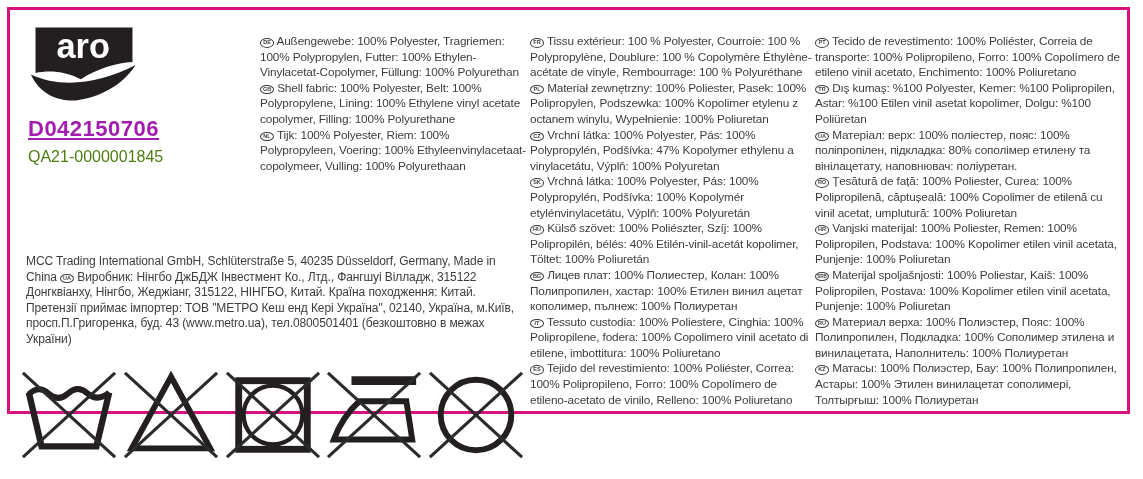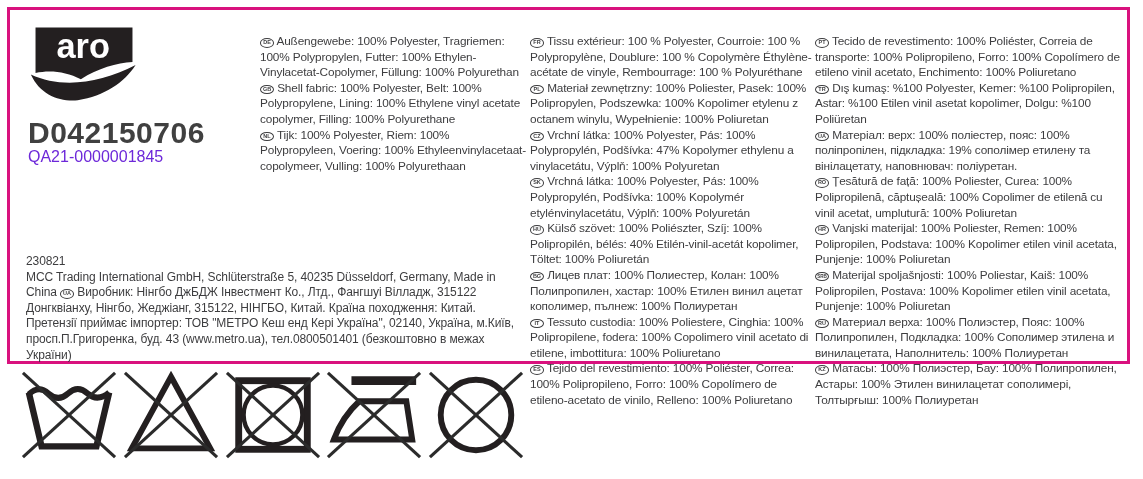--- a/index.html
+++ b/index.html
@@ -1,22 +1,22 @@
 <!DOCTYPE html>
 <html><head>
 <meta charset="utf-8">
 <style>
   html,body{margin:0;padding:0;background:#ffffff;width:1143px;height:479px;overflow:hidden;
     font-family:"Liberation Sans","DejaVu Sans",sans-serif;}
-  .frame{position:absolute;left:7px;top:7px;width:1123px;height:357px;border:3px solid #d9117e;
+  .frame{position:absolute;left:7px;top:7px;width:1123px;height:407px;border:3px solid #d9117e;
     background:#ffffff;box-sizing:border-box;}
   
   .logo{position:absolute;left:18px;top:16px;width:112px;height:86px;}
-  .product-code{position:absolute;left:18px;top:106px;font-size:30px;font-weight:bold;color:#404040;letter-spacing:0.5px;}
-  .qa-code{position:absolute;left:18px;top:138px;font-size:16px;color:#6d28d9;}
+  .product-code{position:absolute;left:18px;top:106px;font-size:22px;font-weight:bold;color:#a21caf;letter-spacing:0.5px;text-decoration:underline;}
+  .qa-code{position:absolute;left:18px;top:138px;font-size:16px;color:#4d7c0f;}
   .supplier{position:absolute;left:16px;top:244px;width:492px;font-size:12px;line-height:15.6px;color:#3d3d3f;letter-spacing:-0.1px;}
   .care-row{position:absolute;left:10px;top:356px;width:505px;display:flex;justify-content:space-between;}
   .care-row svg{width:98px;height:98px;}
   .care-row .th{stroke:#231f20;fill:none;}
   .care-row .xl{stroke:#2b2b2b;stroke-width:3.2;fill:none;}
   
   .col{position:absolute;top:24px;font-size:11.8px;line-height:15.6px;color:#3d3d3f;letter-spacing:-0.15px;}
   .col-1{left:250px;width:266px;}
   .col-2{left:520px;width:282px;}
   .col-3{left:805px;width:308px;}
@@ -33,21 +33,20 @@
   <svg class="logo" viewBox="0 0 140 110">
     <path fill="#231f20" d="M8 2 L132 2 L132 46 C112 47 88 54 66 68 C47 58 26 56 8 60 Z"></path>
     <path fill="#231f20" d="M2 62 C40 80 90 74 136 50 C122 72 96 90 62 95 C38 97 14 88 2 62 Z"></path>
     <text x="69" y="41" text-anchor="middle" fill="#ffffff" font-size="44" font-weight="bold" font-family="Liberation Sans, DejaVu Sans, sans-serif">aro</text>
   </svg>
 
   <div class="product-code">D042150706</div>
   <div class="qa-code">QA21-0000001845</div>
 
   <div class="supplier">
-    <div>230821</div>
     <div><span>MCC Trading International GmbH, Schlüterstraße 5, 40235 Düsseldorf, Germany, Made in China </span><span class="lang-icon">UA</span><span> Виробник: Нінгбо ДжБДЖ Інвестмент Ко., Лтд., Фангшуі Вілладж, 315122 Донгквіанху, Нінгбо, Жеджіанг, 315122, НІНГБО, Китай. Країна походження: Китай. Претензії приймає імпортер: ТОВ "МЕТРО Кеш енд Кері Україна", 02140, Україна, м.Київ, просп.П.Григоренка, буд. 43 (www.metro.ua), тел.0800501401 (безкоштовно в межах України)</span></div>
   </div>
 
   <div class="care-row">
       <svg viewBox="0 0 100 100">
         <path class="th" stroke-width="6.5" d="M9 27 L22 82 L78 82 L91 27"></path>
         <path class="th" stroke-width="6" d="M9 29 Q19 19 29 28 Q39 37 49 28 Q59 19 69 28 Q79 37 91 27"></path>
         <line class="xl" x1="3" y1="7" x2="97" y2="93"></line>
         <line class="xl" x1="97" y1="7" x2="3" y2="93"></line>
       </svg>
@@ -86,21 +85,21 @@
       <div class="entry"><span class="lang-icon">CZ</span><span> Vrchní látka: 100% Polyester, Pás: 100% Polypropylén, Podšívka: 47% Kopolymer ethylenu a vinylacetátu, Výplň: 100% Polyuretan</span></div>
       <div class="entry"><span class="lang-icon">SK</span><span> Vrchná látka: 100% Polyester, Pás: 100% Polypropylén, Podšívka: 100% Kopolymér etylénvinylacetátu, Výplň: 100% Polyuretán</span></div>
       <div class="entry"><span class="lang-icon">HU</span><span> Külső szövet: 100% Poliészter, Szíj: 100% Polipropilén, bélés: 40% Etilén-vinil-acetát kopolimer, Töltet: 100% Poliuretán</span></div>
       <div class="entry"><span class="lang-icon">BG</span><span> Лицев плат: 100% Полиестер, Колан: 100% Полипропилен, хастар: 100% Етилен винил ацетат кополимер, пълнеж: 100% Полиуретан</span></div>
       <div class="entry"><span class="lang-icon">IT</span><span> Tessuto custodia: 100% Poliestere, Cinghia: 100% Polipropilene, fodera: 100% Copolimero vinil acetato di etilene, imbottitura: 100% Poliuretano</span></div>
       <div class="entry"><span class="lang-icon">ES</span><span> Tejido del revestimiento: 100% Poliéster, Correa: 100% Polipropileno, Forro: 100% Copolímero de etileno-acetato de vinilo, Relleno: 100% Poliuretano</span></div>
     </div>
   <div class="col col-3">
       <div class="entry"><span class="lang-icon">PT</span><span> Tecido de revestimento: 100% Poliéster, Correia de transporte: 100% Polipropileno, Forro: 100% Copolímero de etileno vinil acetato, Enchimento: 100% Poliuretano</span></div>
       <div class="entry"><span class="lang-icon">TR</span><span> Dış kumaş: %100 Polyester, Kemer: %100 Polipropilen, Astar: %100 Etilen vinil asetat kopolimer, Dolgu: %100 Poliüretan</span></div>
-      <div class="entry"><span class="lang-icon">UA</span><span> Матеріал: верх: 100% поліестер, пояс: 100% поліпропілен, підкладка: 19% сополімер етилену та вінілацетату, наповнювач: поліуретан.</span></div>
+      <div class="entry"><span class="lang-icon">UA</span><span> Матеріал: верх: 100% поліестер, пояс: 100% поліпропілен, підкладка: 80% сополімер етилену та вінілацетату, наповнювач: поліуретан.</span></div>
       <div class="entry"><span class="lang-icon">RO</span><span> Țesătură de față: 100% Poliester, Curea: 100% Polipropilenă, căptușeală: 100% Copolimer de etilenă cu vinil acetat, umplutură: 100% Poliuretan</span></div>
       <div class="entry"><span class="lang-icon">HR</span><span> Vanjski materijal: 100% Poliester, Remen: 100% Polipropilen, Podstava: 100% Kopolimer etilen vinil acetata, Punjenje: 100% Poliuretan</span></div>
       <div class="entry"><span class="lang-icon" style="font-size: 4.6px;">SRB</span><span> Materijal spoljašnjosti: 100% Poliestar, Kaiš: 100% Polipropilen, Postava: 100% Kopolimer etilen vinil acetata, Punjenje: 100% Poliuretan</span></div>
       <div class="entry"><span class="lang-icon">RU</span><span> Материал верха: 100% Полиэстер, Пояс: 100% Полипропилен, Подкладка: 100% Сополимер этилена и винилацетата, Наполнитель: 100% Полиуретан</span></div>
       <div class="entry"><span class="lang-icon">KZ</span><span> Матасы: 100% Полиэстер, Бау: 100% Полипропилен, Астары: 100% Этилен винилацетат сополимері, Толтырғыш: 100% Полиуретан</span></div>
     </div>
 
 </div>
 
 </body></html>

